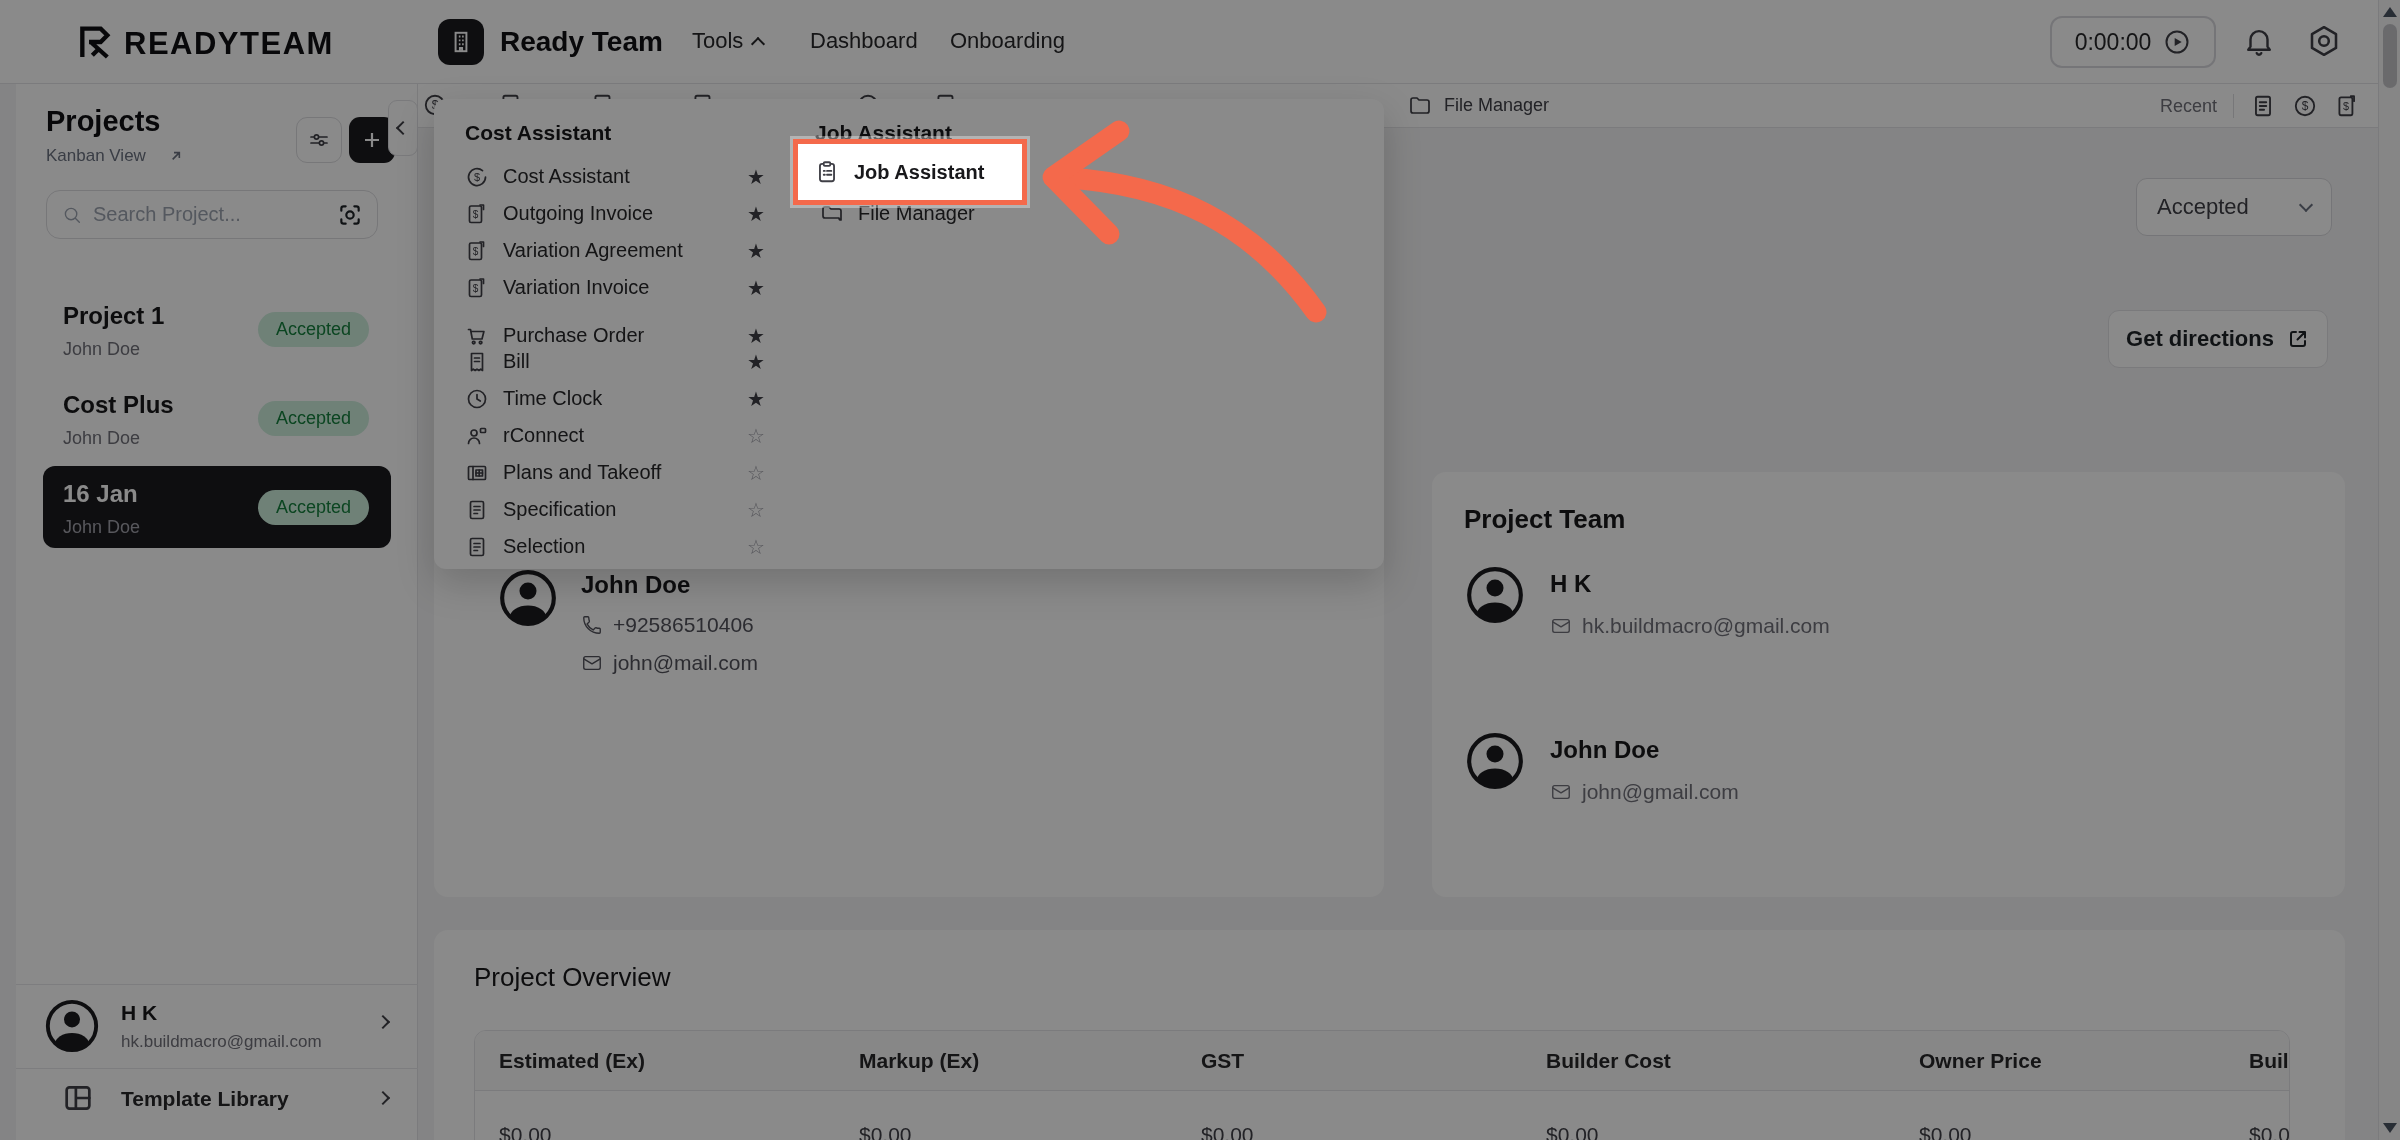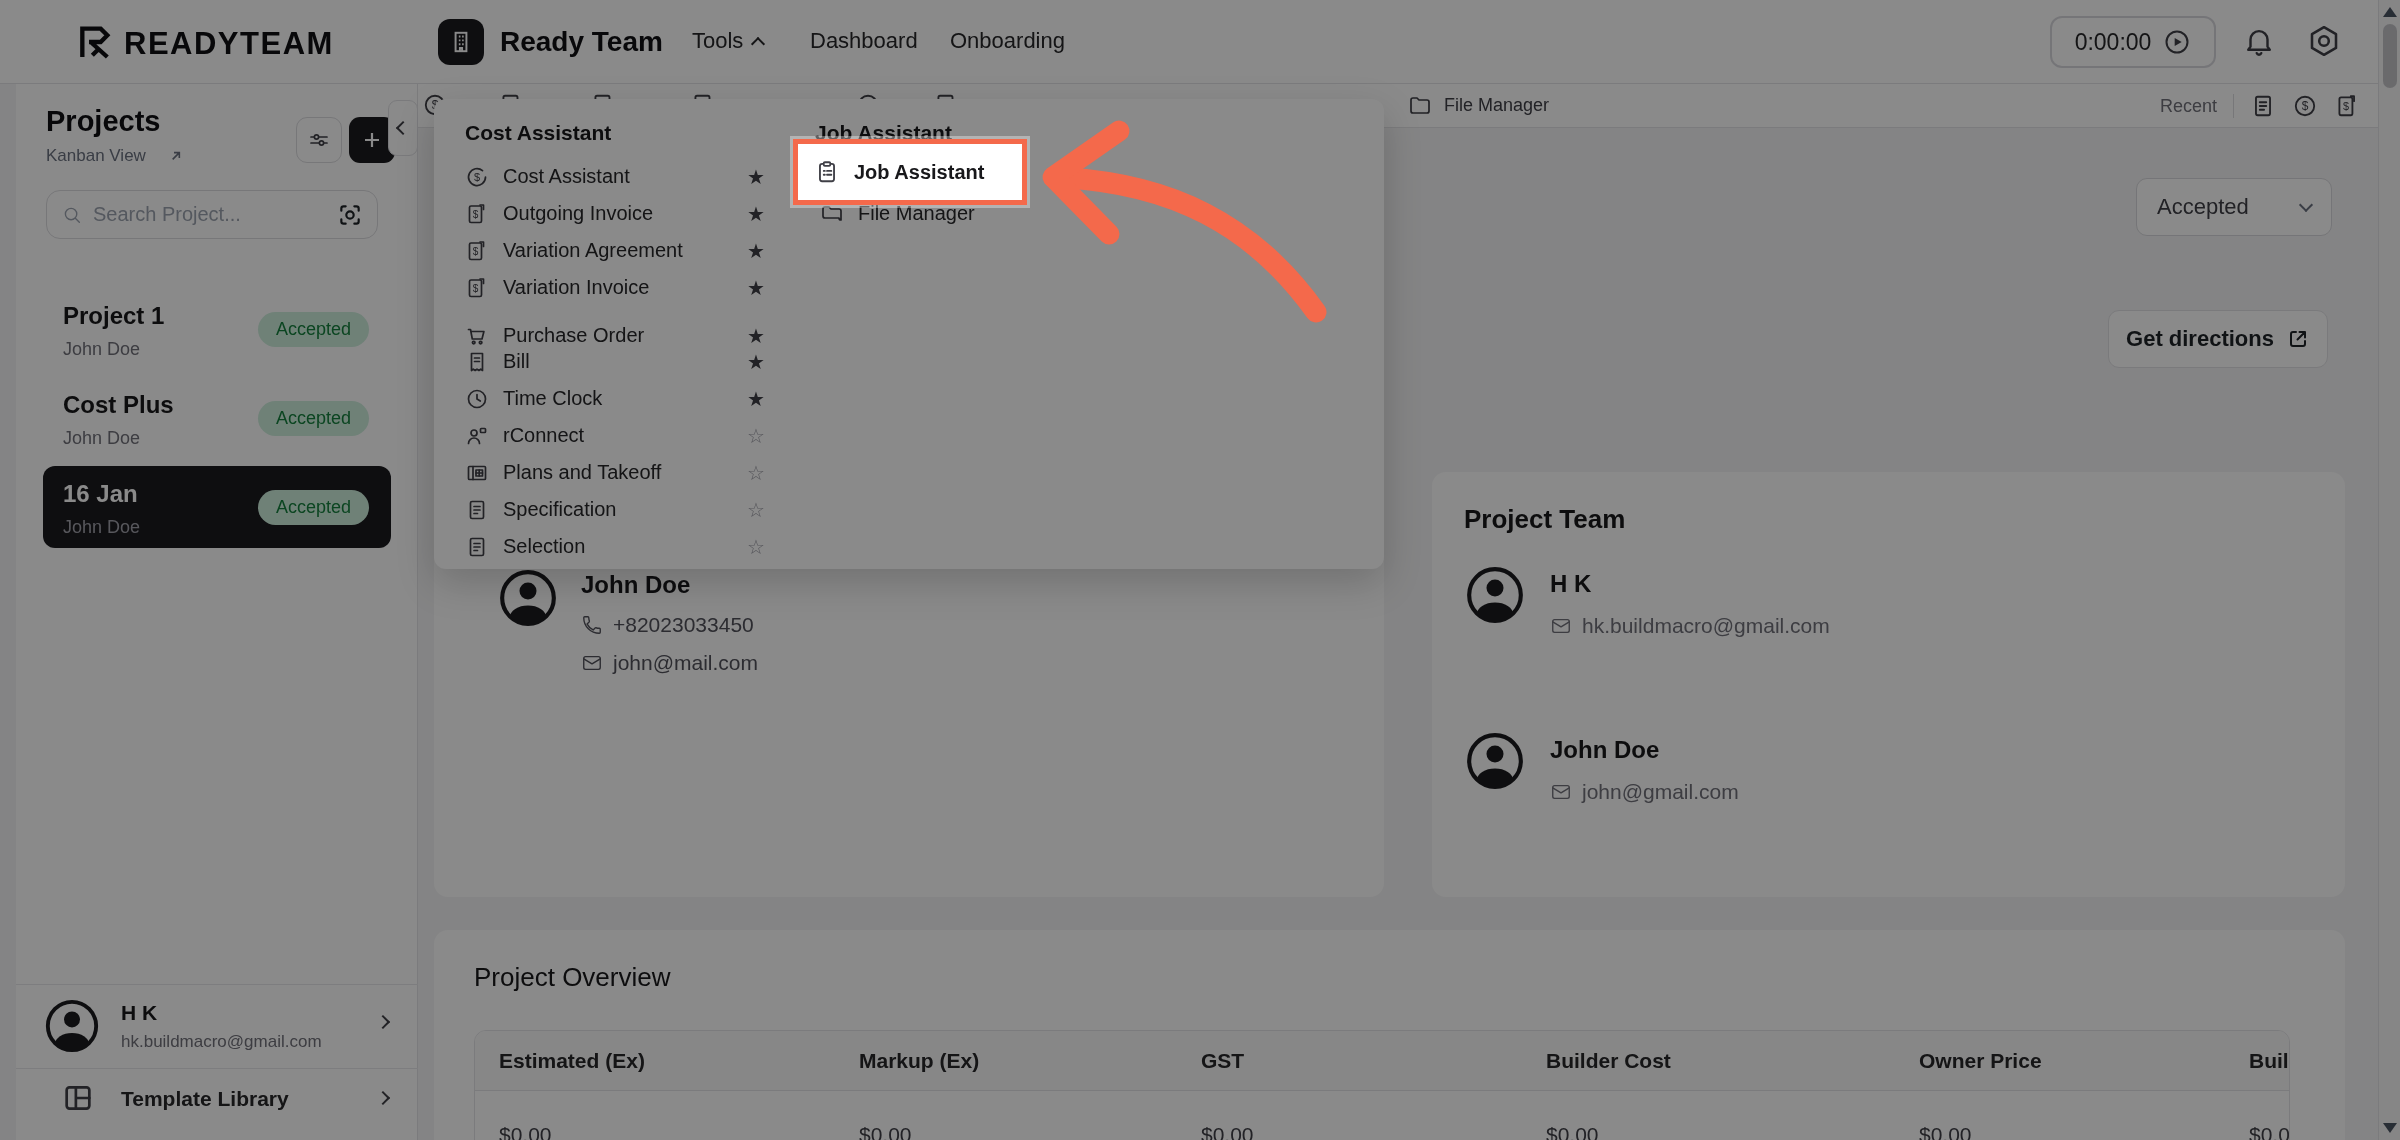--- a/index.html
+++ b/index.html
@@ -293,21 +293,21 @@
       <circle cx="12" cy="12" r="10" style="fill:none;stroke:#1b1b1f;stroke-width:1.6;"></circle>
       <circle cx="12" cy="9.3" r="3.3" style="fill:#1b1b1f;"></circle>
       <ellipse cx="12" cy="19.5" rx="7" ry="4.6" clip-path="url(#av2)" style="fill:#1b1b1f;"></ellipse>
     </svg>
     <div>
       <div class="c-name">John Doe</div>
       <div class="c-row">
         <svg class="ic fine" width="22" height="22" viewBox="0 0 24 24" style="stroke:#52525b;">
           <path d="M6.6 10.8 c1.5 3 3.6 5.1 6.6 6.6 l2.2 -2.2 c0.3 -0.3 0.7 -0.4 1 -0.2 c1.1 0.4 2.3 0.6 3.6 0.6 c0.6 0 1 0.4 1 1 V20 c0 0.6 -0.4 1 -1 1 C10.6 21 3 13.4 3 4 c0 -0.6 0.4 -1 1 -1 h3.5 c0.6 0 1 0.4 1 1 c0 1.2 0.2 2.4 0.6 3.6 c0.1 0.3 0 0.7 -0.2 1 Z"></path>
         </svg>
-        <span>+82023033450</span>
+        <span>+92586510406</span>
       </div>
       <div class="c-row">
         <svg class="ic fine" width="22" height="22" viewBox="0 0 24 24" style="stroke:#52525b;">
           <rect x="3" y="5" width="18" height="14" rx="2"></rect>
             <path d="M3 7.5 L12 13 L21 7.5"></path>
         </svg>
         <span>john@mail.com</span>
       </div>
     </div>
   </div>

